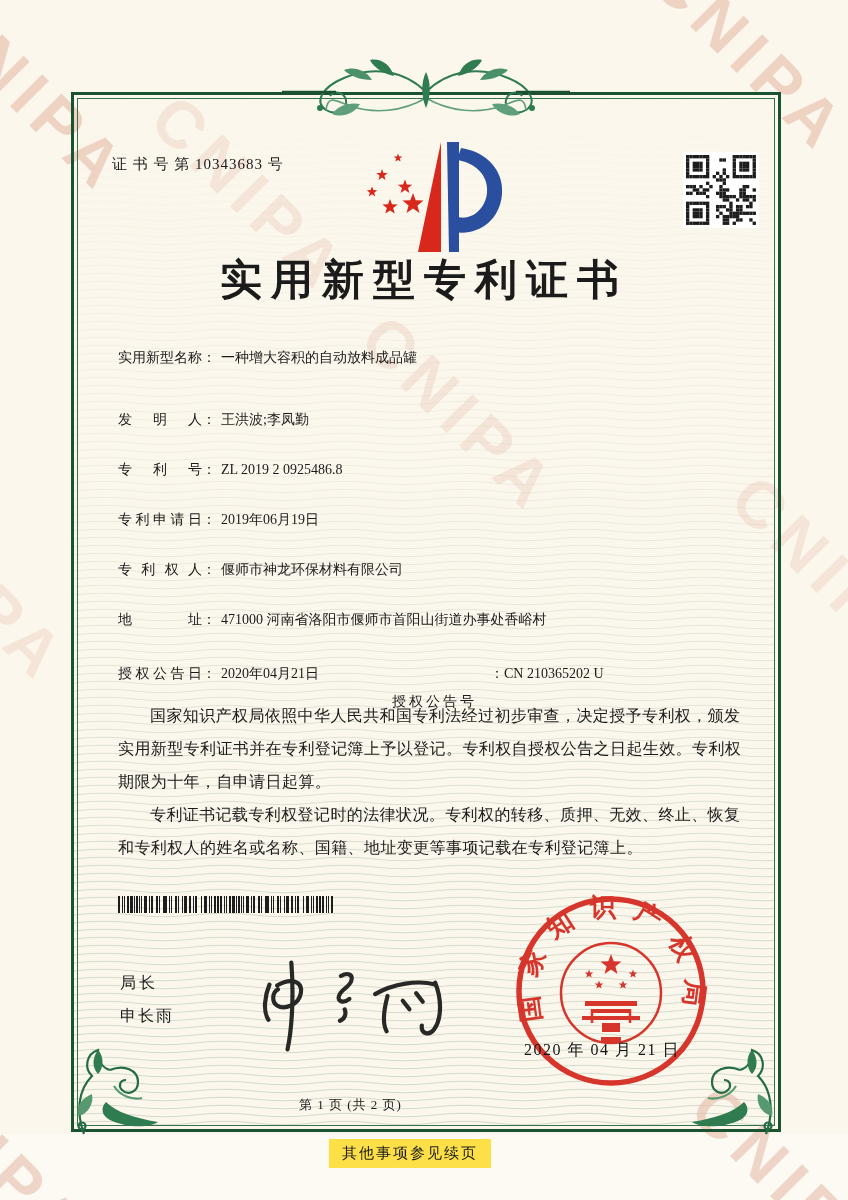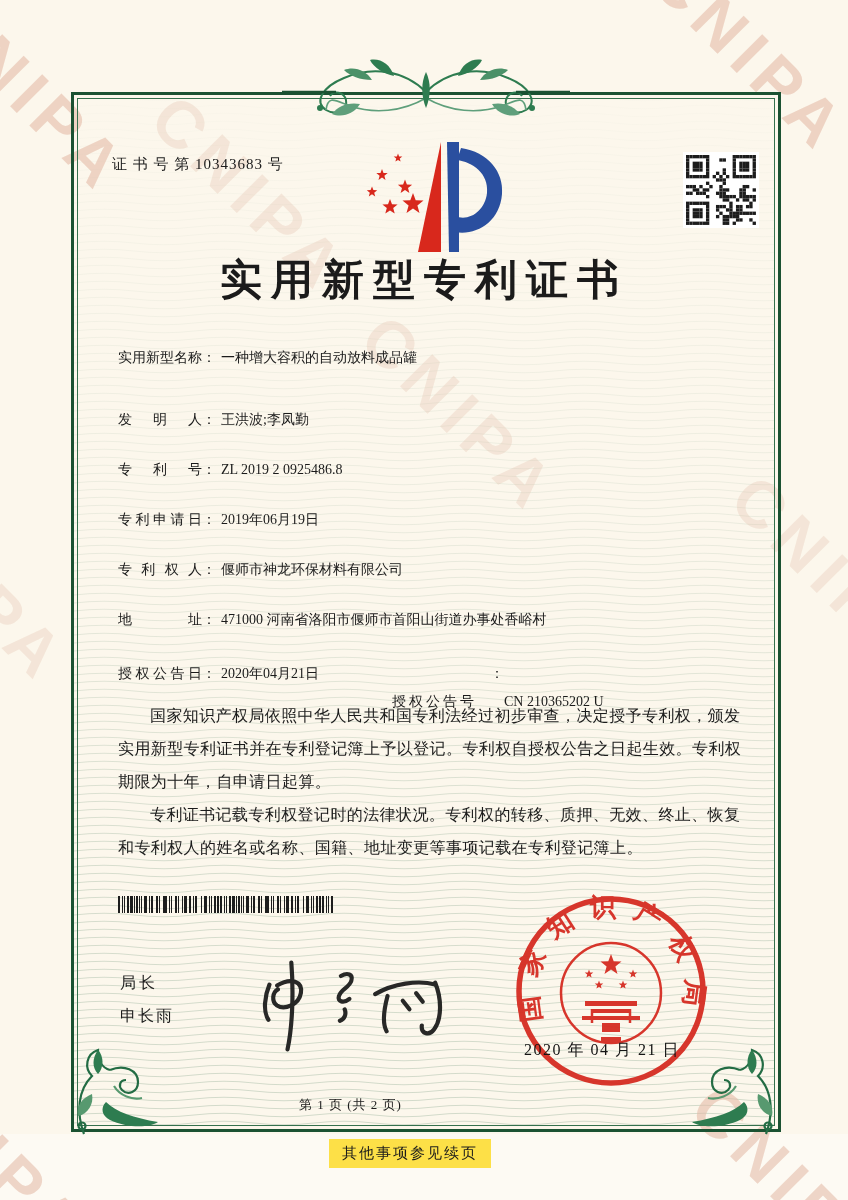--- a/index.html
+++ b/index.html
@@ -23,21 +23,21 @@
   .cert-no{position:absolute;left:112px;top:155px;font-size:15px;letter-spacing:1px;z-index:4;}
   .logo{position:absolute;left:346px;top:140px;z-index:4;}
   .qr{position:absolute;left:683px;top:152px;width:70px;height:70px;background:#fff;padding:3px;z-index:4;}
   .title{position:absolute;left:0;top:252px;width:848px;text-align:center;font-size:42px;
          font-weight:bold;letter-spacing:9px;z-index:4;}
   .row{position:absolute;left:118px;font-size:14px;line-height:20px;white-space:nowrap;z-index:4;}
   .flabel{display:inline-block;width:84px;text-align:justify;text-align-last:justify;}
   .colon{margin-right:5px;}
   .g2label{position:absolute;left:274px;letter-spacing:3px;margin-top:28px;}
   .g2colon{position:absolute;left:372px;}
-  .g2value{position:absolute;left:386px;margin-top:28px;}
+  .g2value{position:absolute;left:386px;}
   .paragraphs{position:absolute;left:118px;top:699px;width:624px;font-size:16px;line-height:33px;z-index:4;}
   .paragraphs p{margin:0;text-indent:32px;letter-spacing:0.4px;}
   .barcode{position:absolute;left:118px;top:896px;width:219px;height:17px;z-index:4;}
   .signer-title{position:absolute;left:120px;top:973px;font-size:16px;letter-spacing:3px;z-index:4;}
   .signer-name{position:absolute;left:120px;top:1006px;font-size:16px;letter-spacing:2px;z-index:4;}
   .signature{position:absolute;left:248px;top:956px;z-index:4;}
   .seal{position:absolute;left:512px;top:892px;z-index:5;}
   .seal-date{position:absolute;left:524px;top:1040px;font-size:16px;letter-spacing:1.5px;color:#141414;z-index:6;}
   .page-info{position:absolute;left:299px;top:1096px;width:210px;text-align:left;font-size:13px;
              letter-spacing:1px;z-index:4;}

